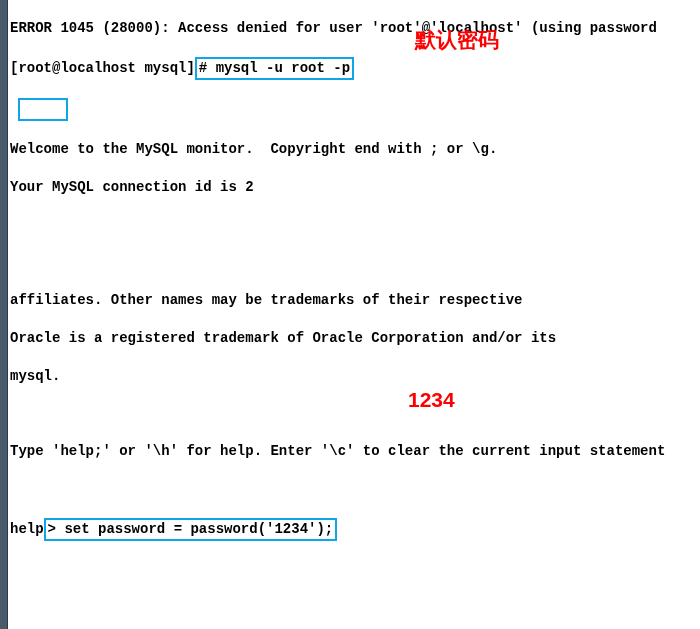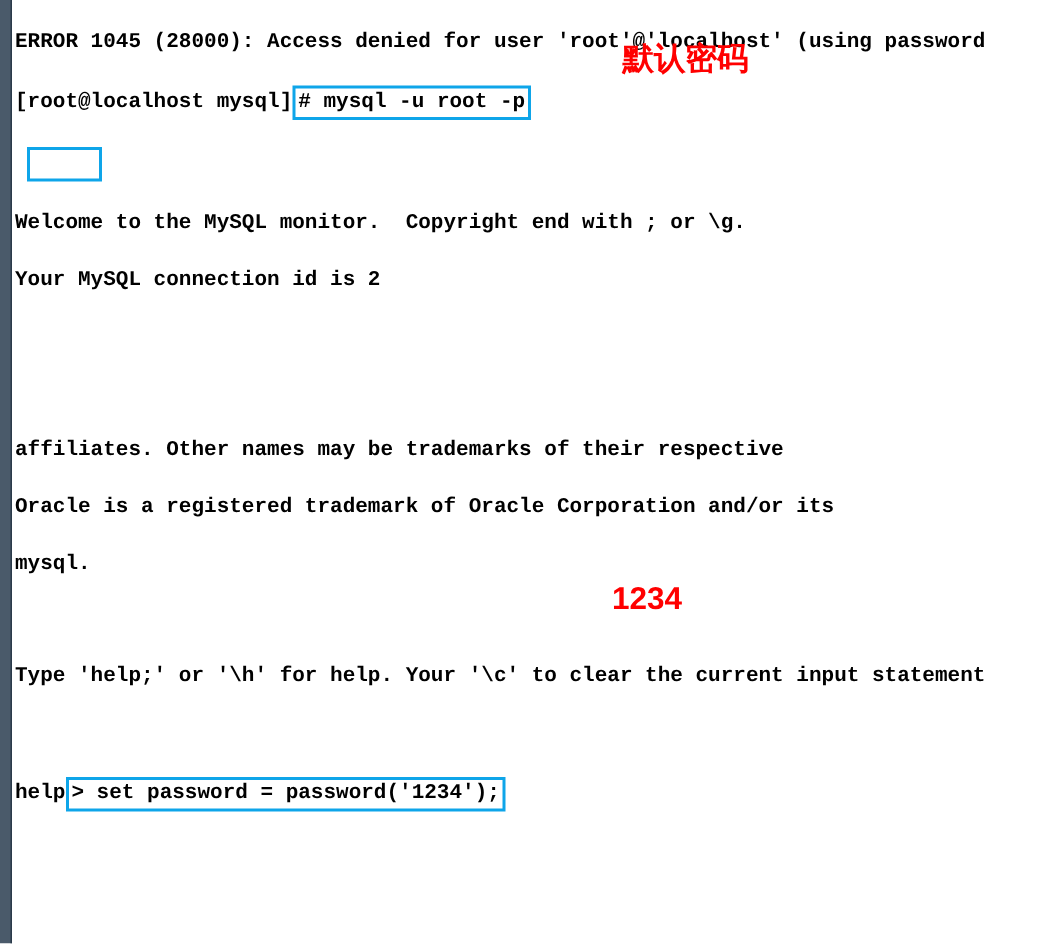--- a/index.html
+++ b/index.html
@@ -57,21 +57,21 @@
 <span class="line"><span>[root@localhost mysql]</span><span class="redbox"># mysql -u root -p</span></span>
 <span class="line"> <span class="redbox">     </span></span>
 <span class="line">Welcome to the MySQL monitor.  Copyright end with ; or \g.</span>
 <span class="line">Your MySQL connection id is 2</span>
 <span class="line"> </span>
 <span class="line"> </span>
 <span class="line">affiliates. Other names may be trademarks of their respective</span>
 <span class="line">Oracle is a registered trademark of Oracle Corporation and/or its</span>
 <span class="line">mysql.</span>
 <span class="line"> </span>
-<span class="line">Type 'help;' or '\h' for help. Your '\c' to clear the current input statement</span>
+<span class="line">Type 'help;' or '\h' for help. Enter '\c' to clear the current input statement</span>
 <span class="line"> </span>
 <span class="line"><span>help</span><span class="redbox">&gt; set password = password('1234');</span></span>
 
 
 
 
 
 
 
 

